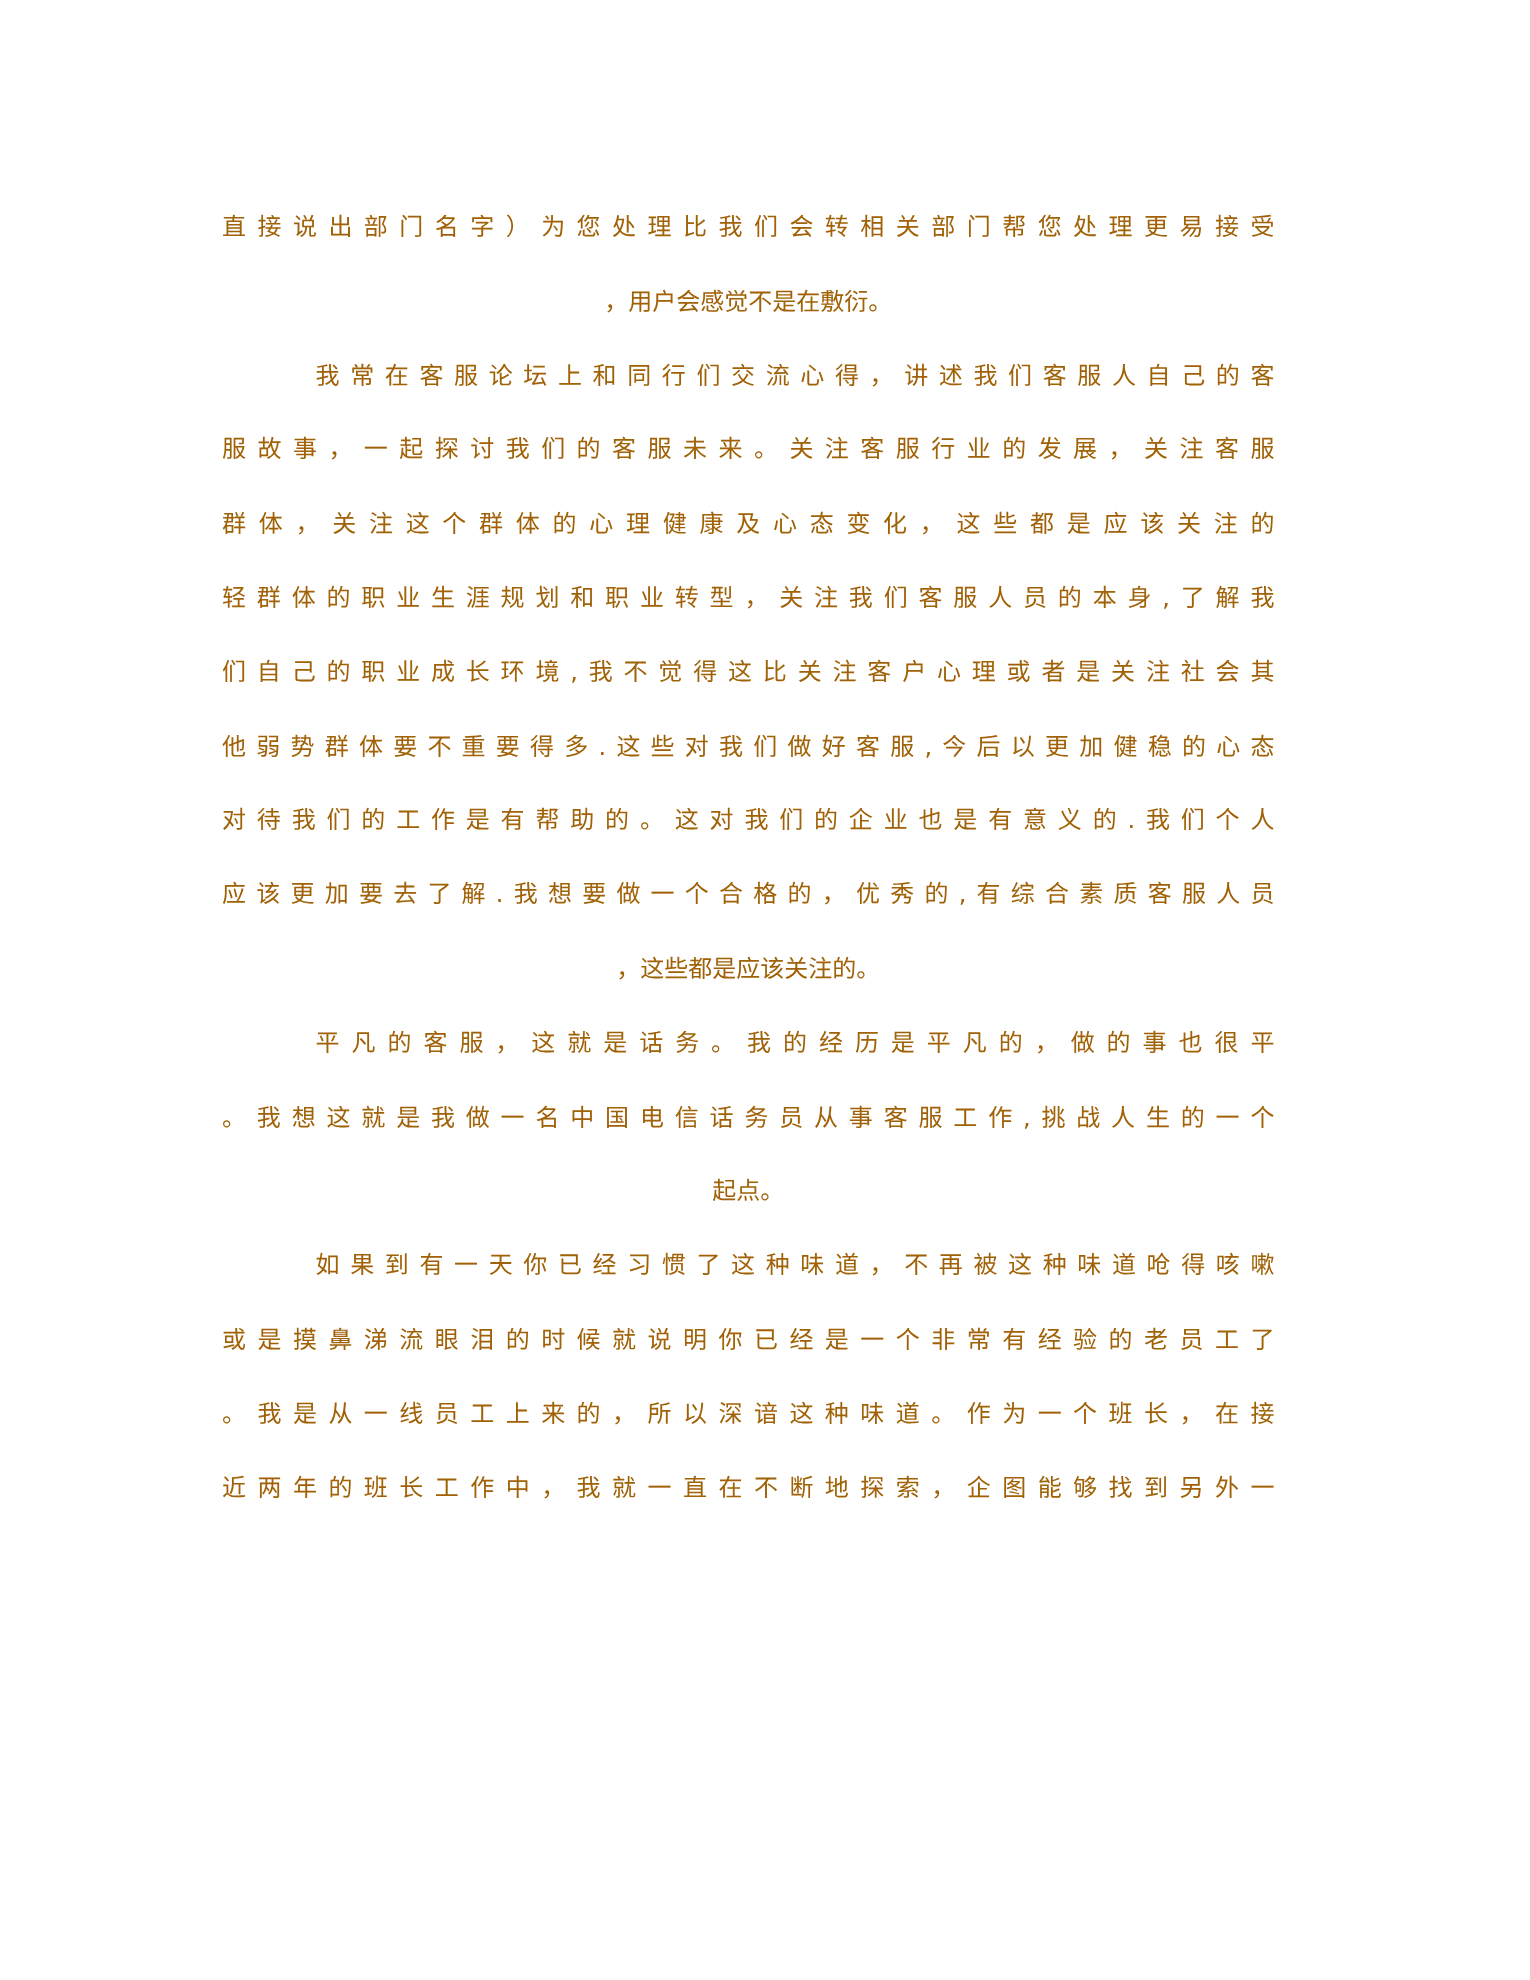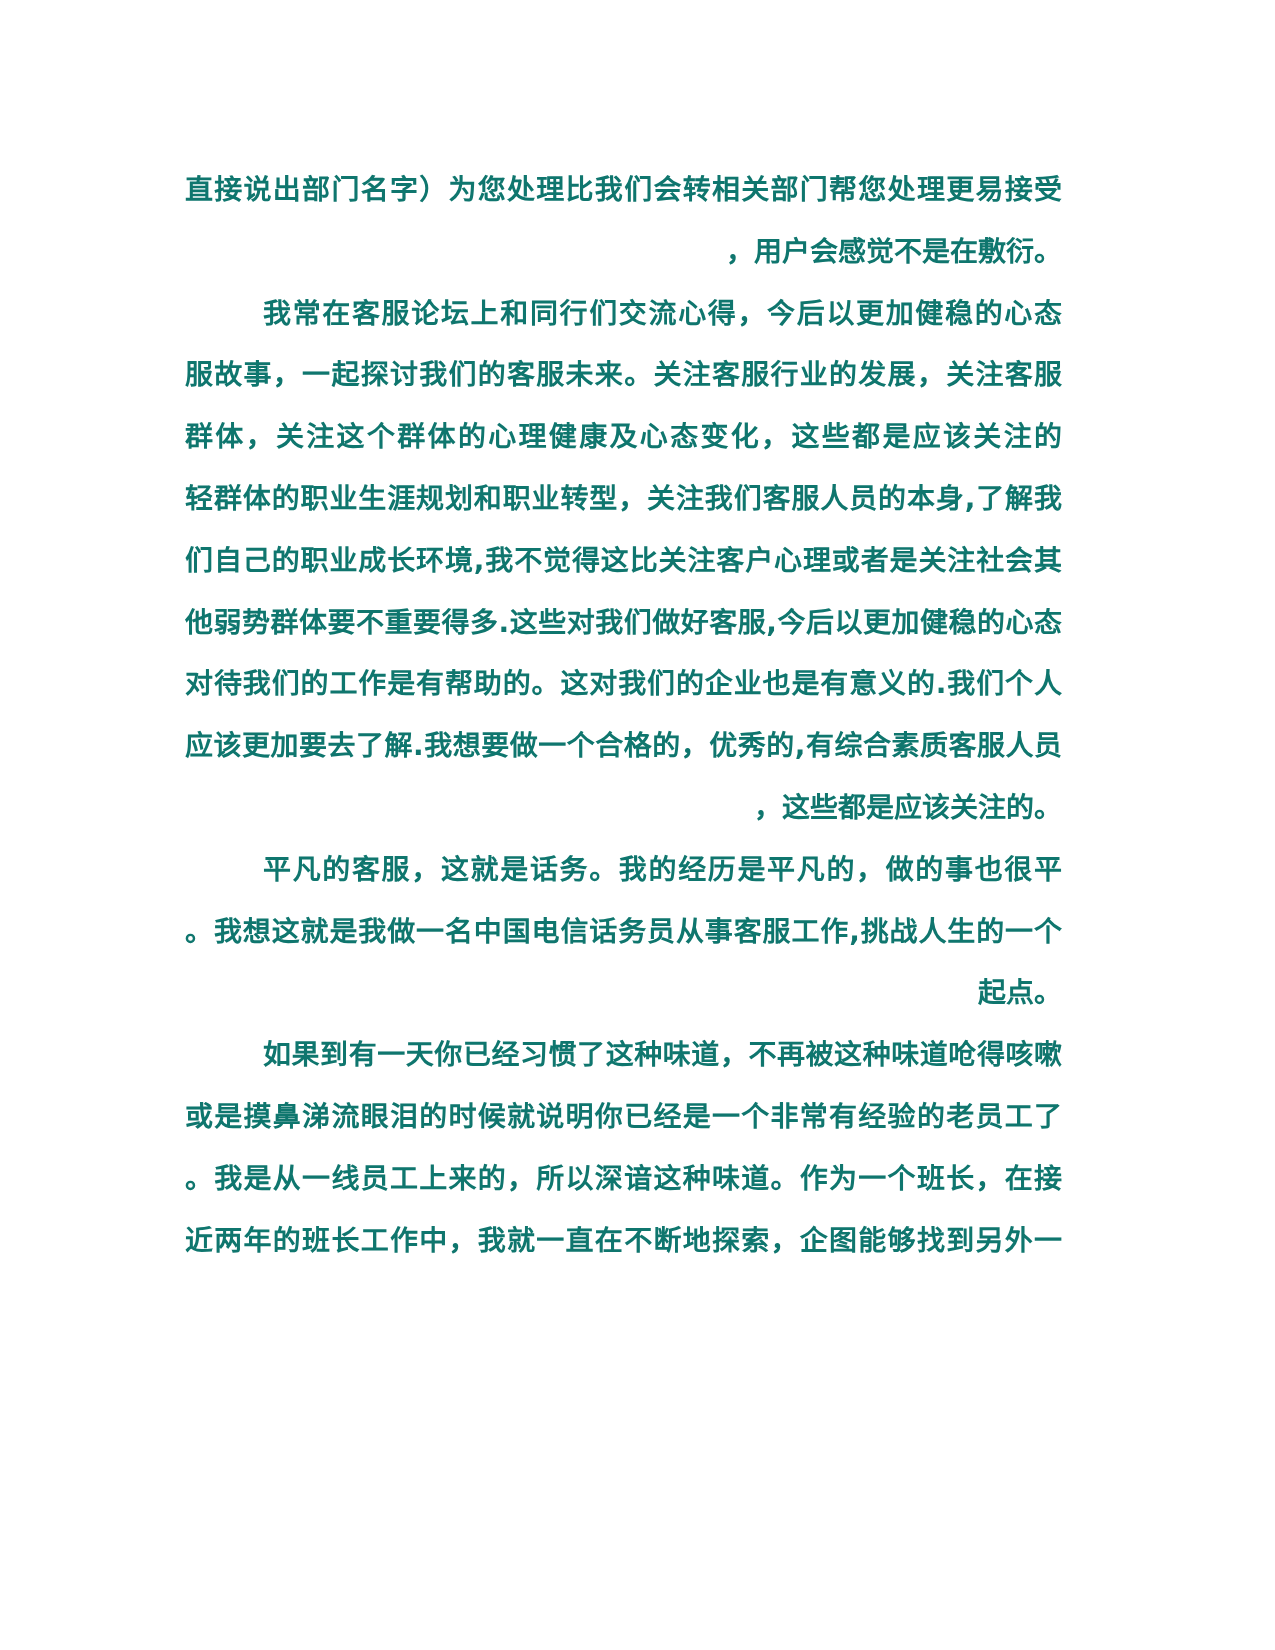--- a/index.html
+++ b/index.html
@@ -13,34 +13,34 @@
     height: 1650px;
     background: #ffffff;
     overflow: hidden;
     font-family: "DejaVu Sans", sans-serif;
   }
   .textblock {
     position: absolute;
     left: 185px;
     top: 159px;
     width: 877px;
-    font-size: 28px;
+    font-size: 20px;
     line-height: 61.8px;
-    font-weight: 700;
-    color: #0f766e;
+    font-weight: 400;
+    color: #a16207;
     letter-spacing: 0;
   }
   .para {
     margin: 0;
     padding: 0;
   }
   .ln {
     height: 61.8px;
     overflow: hidden;
-    text-align: right;
+    text-align: center;
     white-space: normal;
   }
   
   .ln.j {
     text-align: justify;
     text-align-last: justify;
     -moz-text-align-last: justify;
     text-justify: inter-character;
   }
   
@@ -53,21 +53,21 @@
 
 <div class="page">
   <div class="textblock">
 
     <div class="para">
       <div class="ln j">直接说出部门名字）为您处理比我们会转相关部门帮您处理更易接受</div>
       <div class="ln">，用户会感觉不是在敷衍。</div>
     </div>
 
     <div class="para">
-      <div class="ln j ind">我常在客服论坛上和同行们交流心得，今后以更加健稳的心态</div>
+      <div class="ln j ind">我常在客服论坛上和同行们交流心得，讲述我们客服人自己的客</div>
       <div class="ln j">服故事，一起探讨我们的客服未来。关注客服行业的发展，关注客服</div>
       <div class="ln j">群体，关注这个群体的心理健康及心态变化，这些都是应该关注的</div>
       <div class="ln j">轻群体的职业生涯规划和职业转型，关注我们客服人员的本身,了解我</div>
       <div class="ln j">们自己的职业成长环境,我不觉得这比关注客户心理或者是关注社会其</div>
       <div class="ln j">他弱势群体要不重要得多.这些对我们做好客服,今后以更加健稳的心态</div>
       <div class="ln j">对待我们的工作是有帮助的。这对我们的企业也是有意义的.我们个人</div>
       <div class="ln j">应该更加要去了解.我想要做一个合格的，优秀的,有综合素质客服人员</div>
       <div class="ln">，这些都是应该关注的。</div>
     </div>
 

